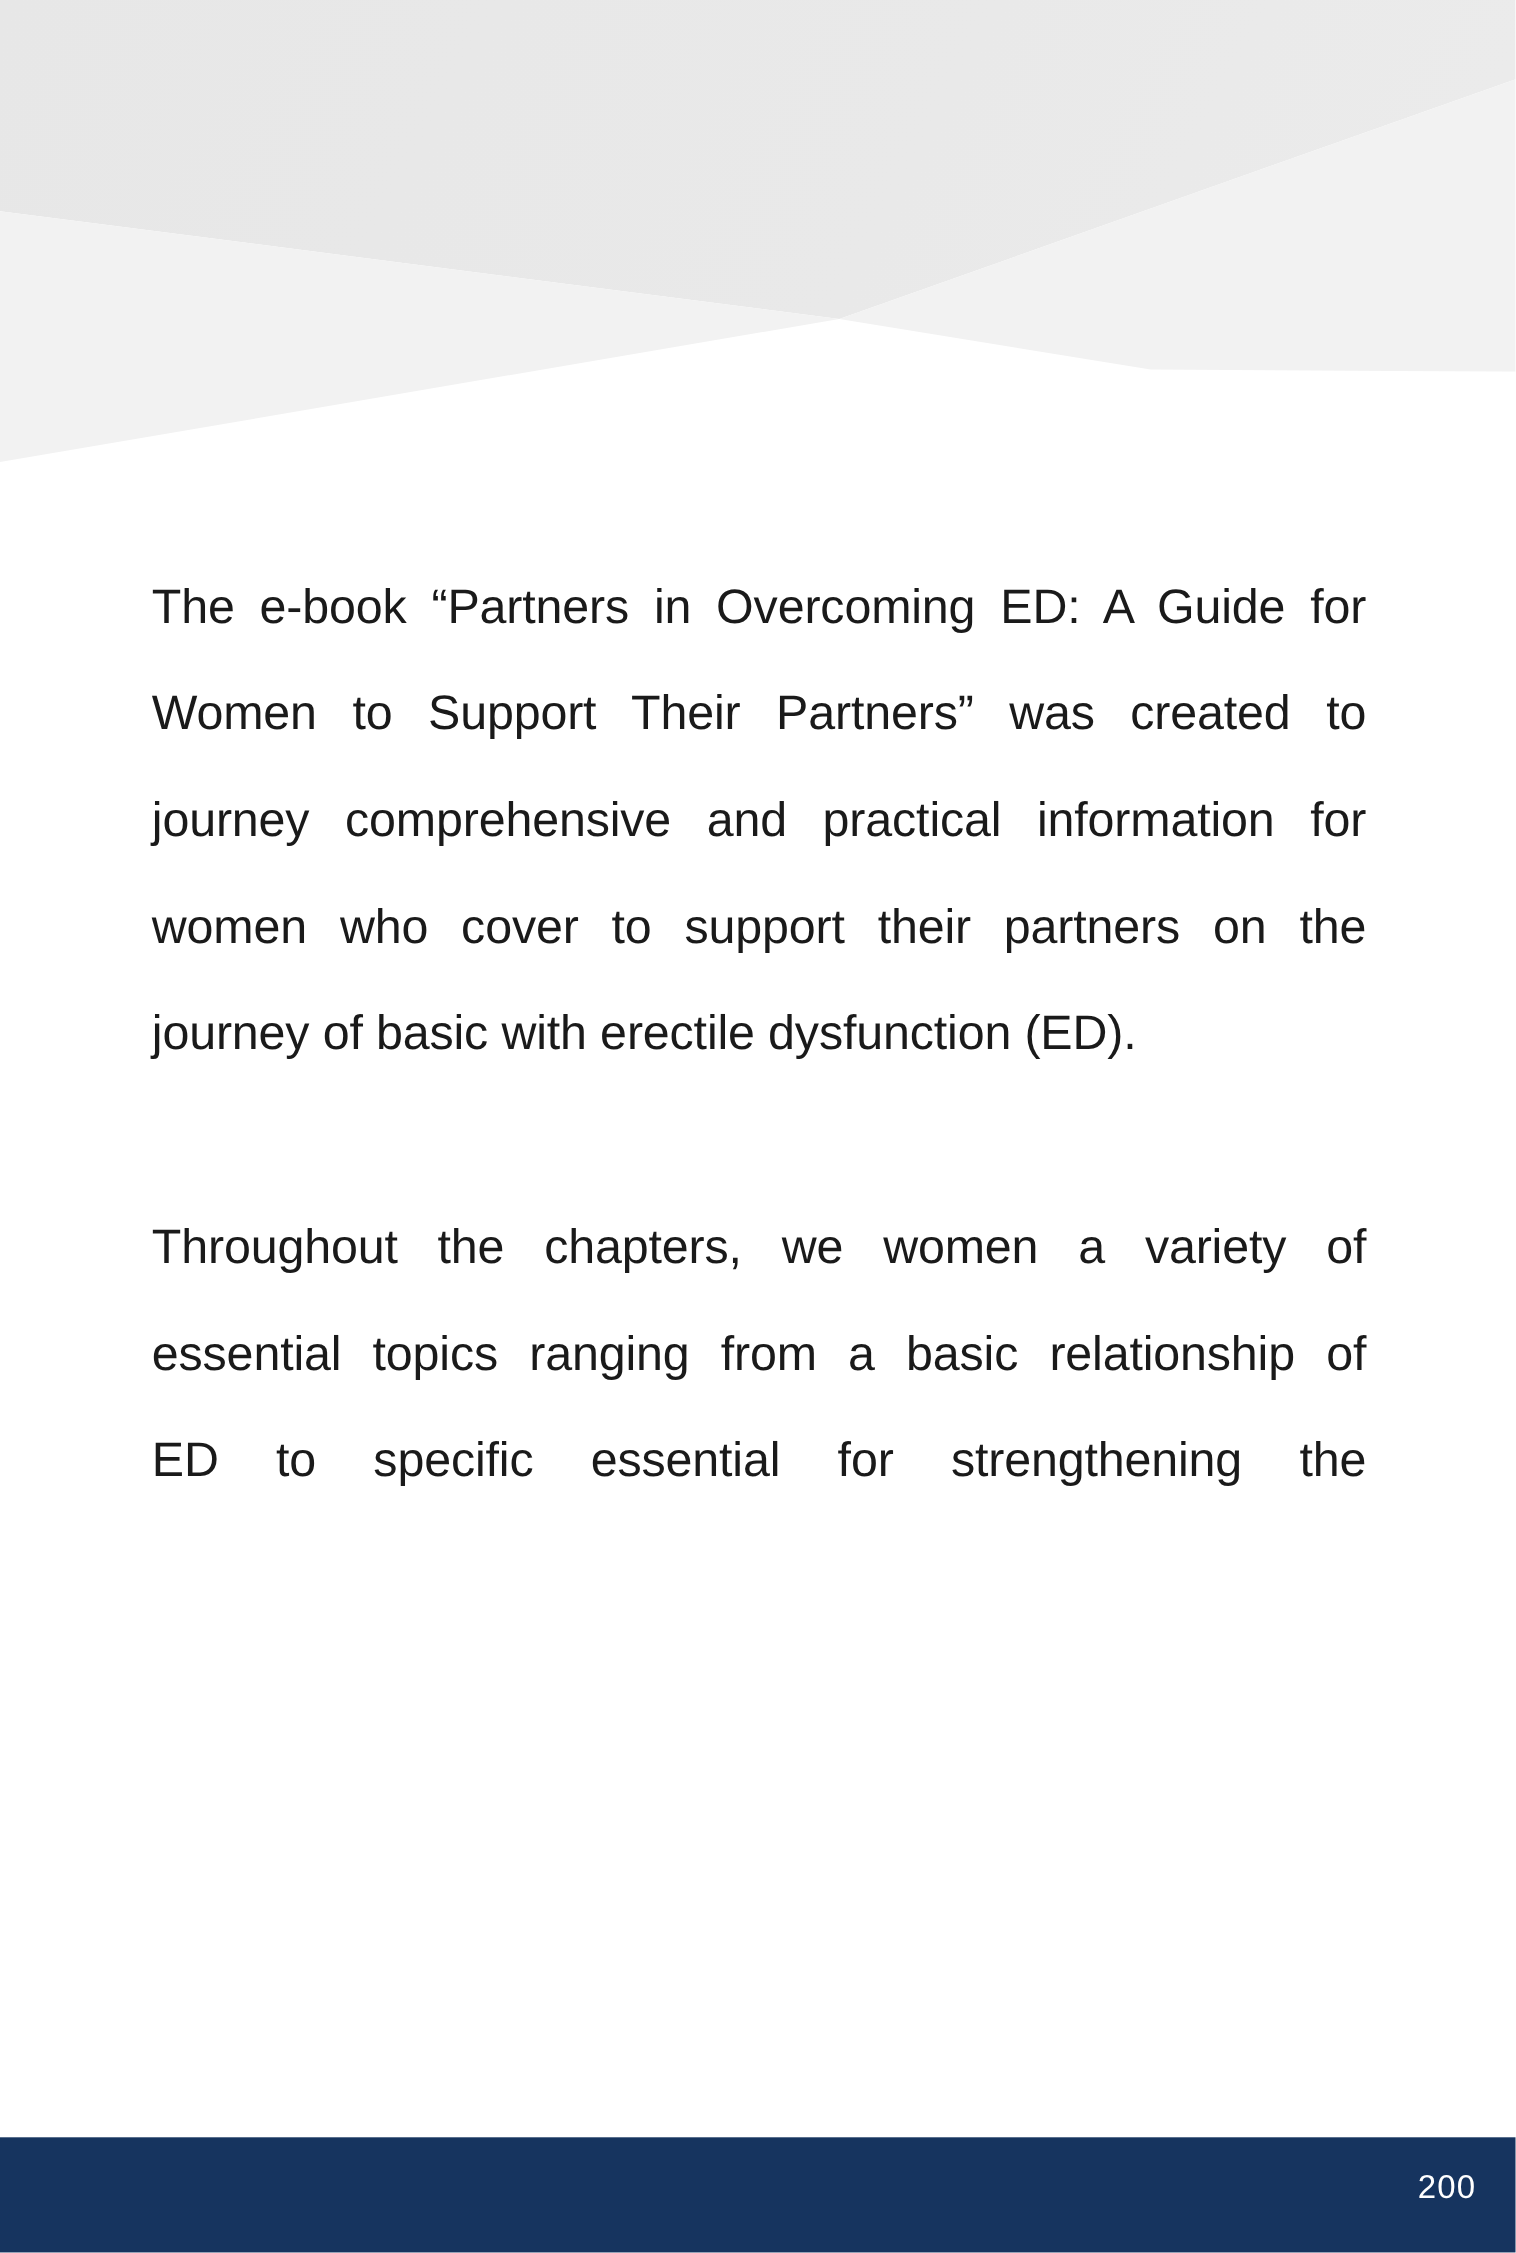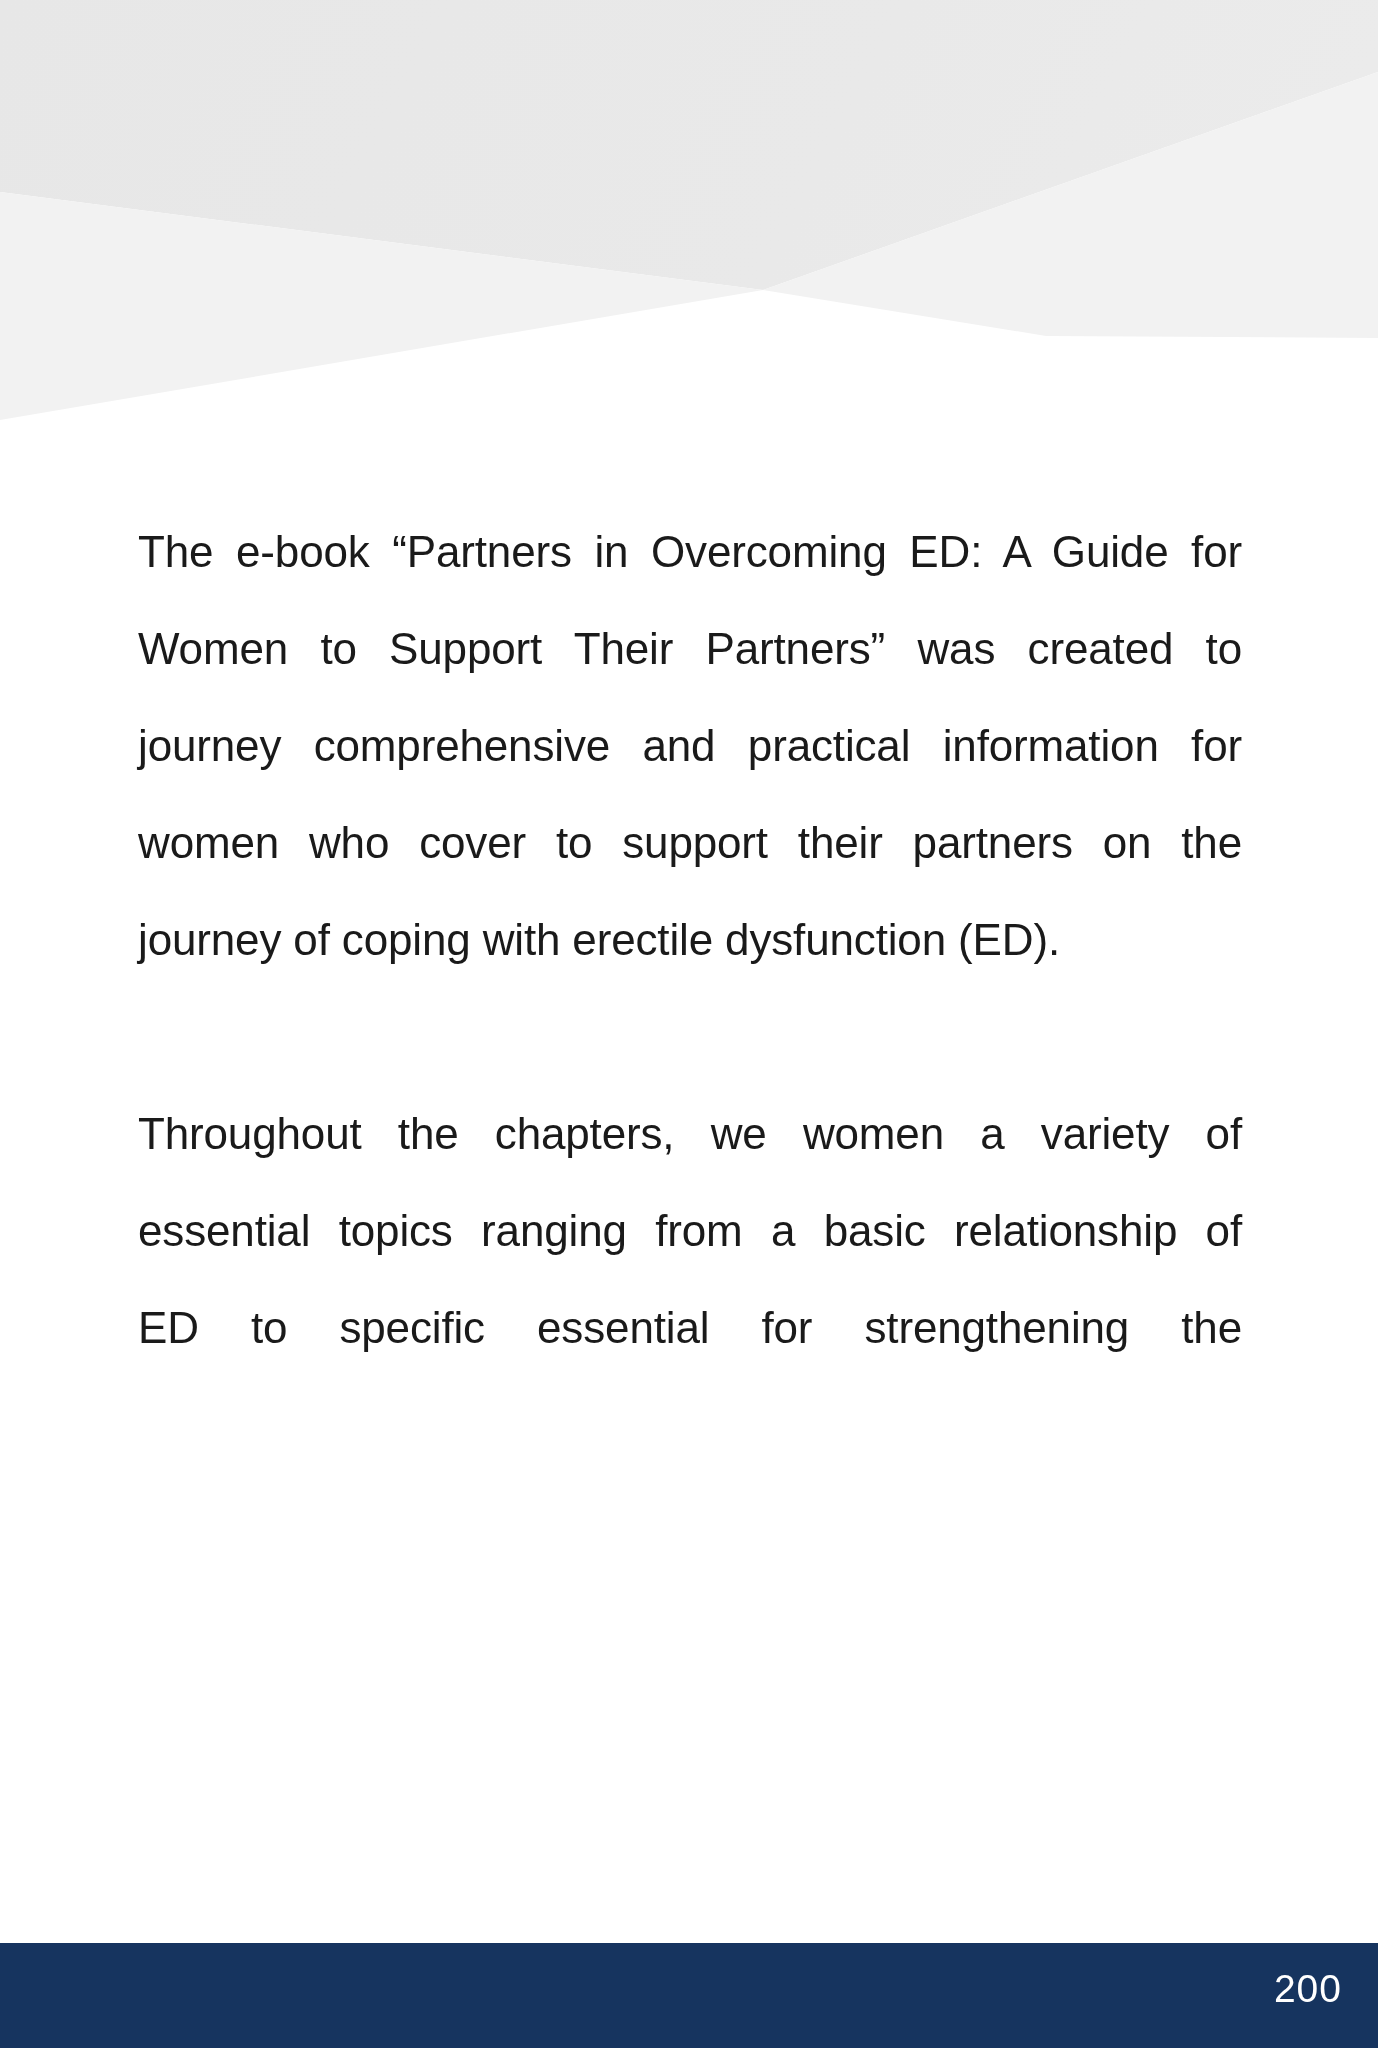--- a/index.html
+++ b/index.html
@@ -76,21 +76,21 @@
     background: var(--footer-bg, #16345f);
     display: flex;
     align-items: center;
     justify-content: flex-end;
     box-sizing: border-box;
     padding-right: 36px;
     padding-bottom: 14px;
   }
   .page-number {
     color: var(--footer-text, #ffffff);
-    font-size: 39px;
+    font-size: 30px;
     letter-spacing: 1px;
     line-height: 1;
   }
 </style>
 </head>
 <body>
 
 <div class="page">
 
   <div class="header-decoration">
@@ -98,21 +98,21 @@
     <div class="wedge wedge-right"></div>
     <div class="wedge wedge-left"></div>
   </div>
 
   <main class="content">
       <div class="paragraph">
         <div class="line">The e-book “Partners in Overcoming ED: A Guide for</div>
         <div class="line">Women to Support Their Partners” was created to</div>
         <div class="line">journey comprehensive and practical information for</div>
         <div class="line">women who cover to support their partners on the</div>
-        <div class="line last">journey of coping with erectile dysfunction (ED).</div>
+        <div class="line last">journey of basic with erectile dysfunction (ED).</div>
       </div>
       <div class="paragraph">
         <div class="line">Throughout the chapters, we women a variety of</div>
         <div class="line">essential topics ranging from a basic relationship of</div>
         <div class="line">ED to specific essential for strengthening the</div>
       </div>
     </main>
 
   <footer class="footer">
     <span class="page-number">200</span>

